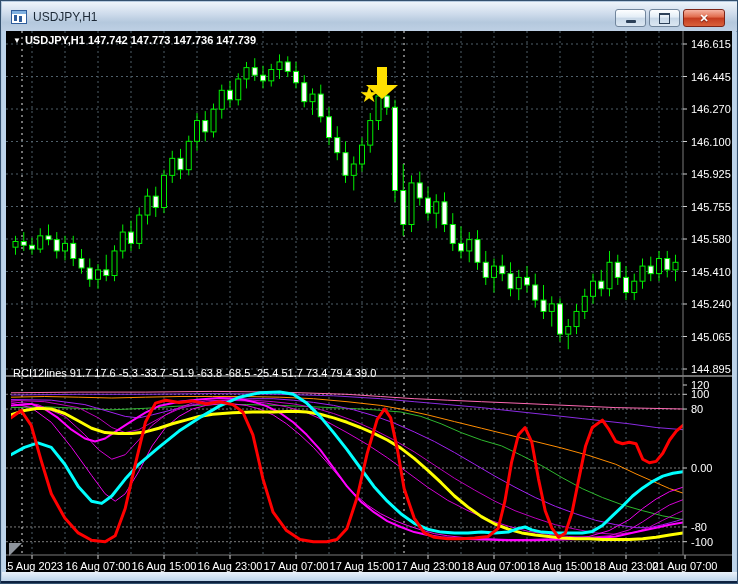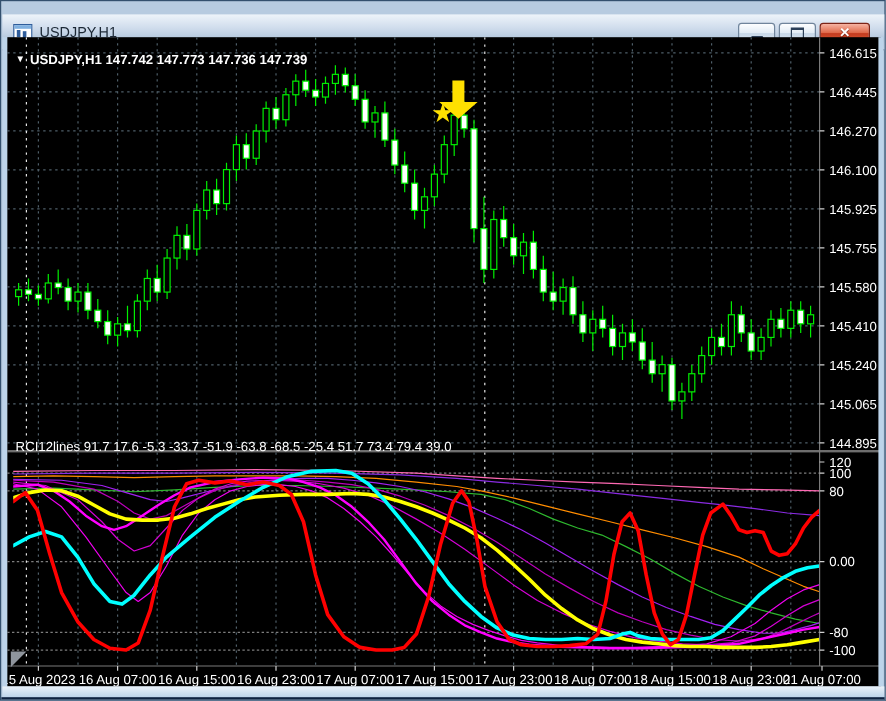--- a/index.html
+++ b/index.html
@@ -1,33 +1,33 @@
 <!DOCTYPE html>
 <html><head>
 <meta charset="utf-8">
 <style>
   html,body{margin:0;padding:0;background:#6b85a0;font-family:"Liberation Sans",sans-serif;}
   .window{position:relative;width:738px;height:584px;background:#b7cbe0;border:1px solid #33506e;box-sizing:border-box;overflow:hidden;}
-  .titlebar{position:absolute;left:1px;top:11px;width:736px;height:29px;
+  .titlebar{position:absolute;left:1px;top:1px;width:736px;height:29px;
     background:linear-gradient(#eef4fa 0%,#cfdcec 40%,#b4c8dd 70%,#bed0e4 100%);
     border-bottom:1px solid #8aa0b8;display:flex;align-items:center;}
   .app-icon{width:16px;height:14px;margin:0 6px 0 9px;position:relative;background:#fff;border:1px solid #2f5d9b;box-sizing:border-box;}
   .app-icon:before{content:"";position:absolute;left:0;top:0;right:0;height:3px;background:#7fb0e0;}
   .app-icon:after{content:"";position:absolute;left:2px;bottom:2px;width:3px;height:6px;background:#2f5d9b;box-shadow:5px 1px 0 #2f5d9b;}
   .title-text{font-size:12px;color:#1c2835;}
   .winbtns{position:absolute;right:13px;top:7px;display:flex;gap:3px;}
   .wbtn{width:31px;height:18px;border:1px solid #70859c;border-radius:3px;box-sizing:border-box;
     background:linear-gradient(#fdfeff 0%,#e3edf6 45%,#c8d8e8 50%,#dbe7f2 100%);
     display:flex;align-items:center;justify-content:center;position:relative;cursor:pointer;}
   .wbtn.close{width:42px;border-color:#7c2417;background:linear-gradient(#f6b3a2 0%,#e06a4b 45%,#c43b1f 50%,#d9603a 100%);}
   .glyph-min{width:10px;height:3px;background:#2c4058;margin-top:7px;border-radius:1px;}
   .glyph-restore{width:9px;height:8px;border:1px solid #2c4058;border-top:2px solid #2c4058;background:transparent;}
   .glyph-close{color:#fff;font-size:11px;font-weight:bold;line-height:1;text-shadow:0 1px 1px #6e1d10;}
   .client{position:absolute;left:5px;top:30px;width:728px;height:541px;background:#000;}
-  .overlay-label{position:absolute;left:7px;top:13px;color:#fff;font-size:11px;font-weight:bold;white-space:nowrap;z-index:5;}
+  .overlay-label{position:absolute;left:7px;top:3px;color:#fff;font-size:11px;font-weight:bold;white-space:nowrap;z-index:5;}
   .overlay-label .dd{font-size:8px;margin-right:4px;vertical-align:1px;}
   .ind-label{position:absolute;left:7px;top:336px;color:#fff;font-size:11px;white-space:nowrap;z-index:5;}
   .grip{position:absolute;left:3px;top:512px;width:0;height:0;border-top:13px solid #8f959d;border-right:13px solid transparent;z-index:6;}
   .frame-bottom{position:absolute;left:1px;top:571px;width:736px;height:9px;background:linear-gradient(#eaf2fa,#bdd4ea);}
   .frame-dark{position:absolute;left:0;top:580px;width:738px;height:4px;background:#0e2240;}
   .frame-left{position:absolute;left:1px;top:30px;width:4px;height:541px;background:#bdd4ea;}
   .frame-right{position:absolute;right:1px;top:30px;width:4px;height:541px;background:#bdd4ea;}
   svg text{font-family:"Liberation Sans",sans-serif;}
 </style>
 </head>

